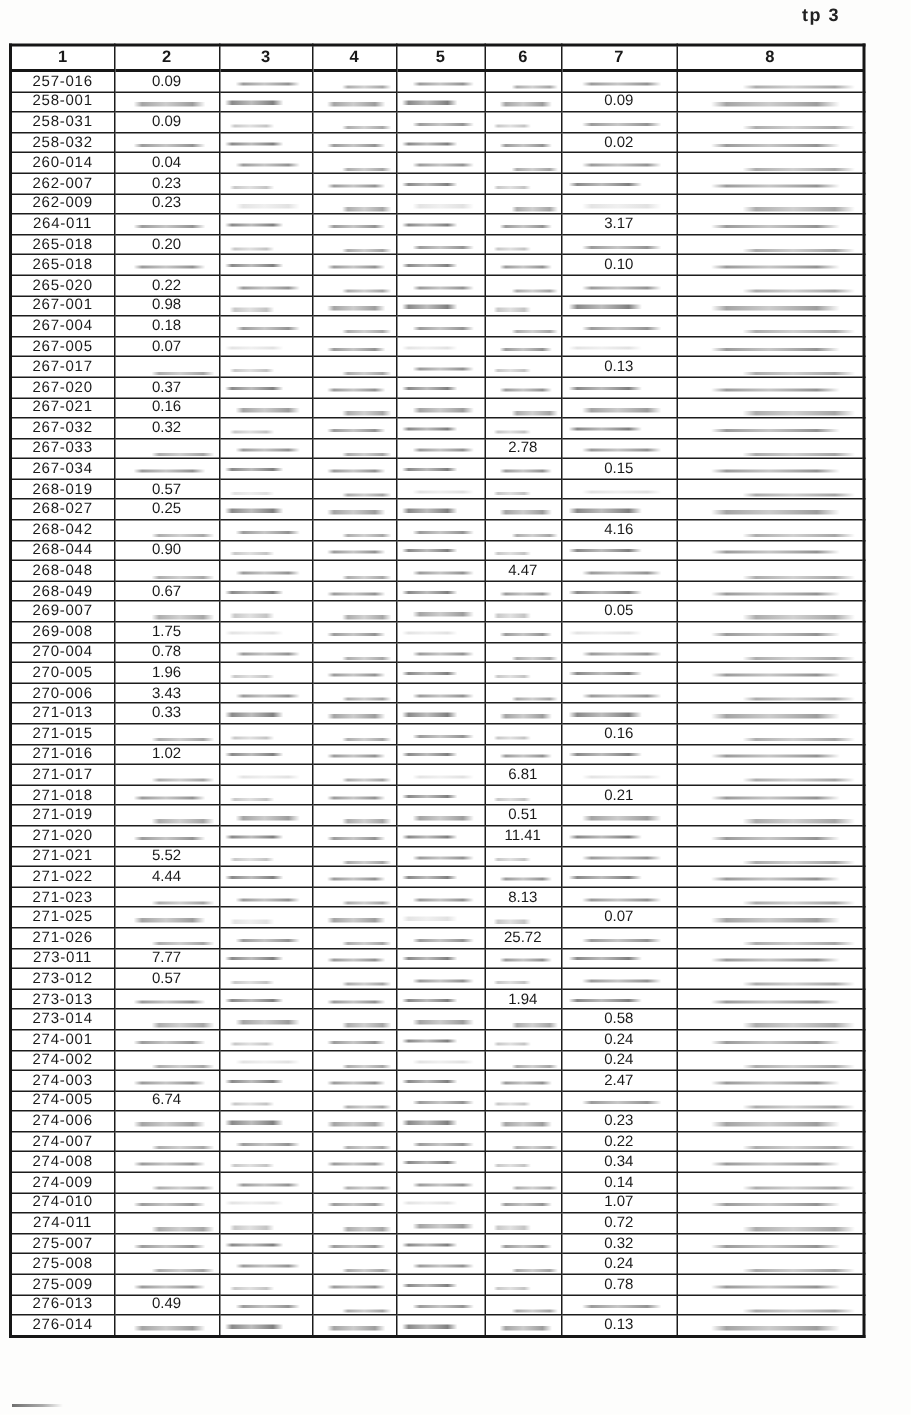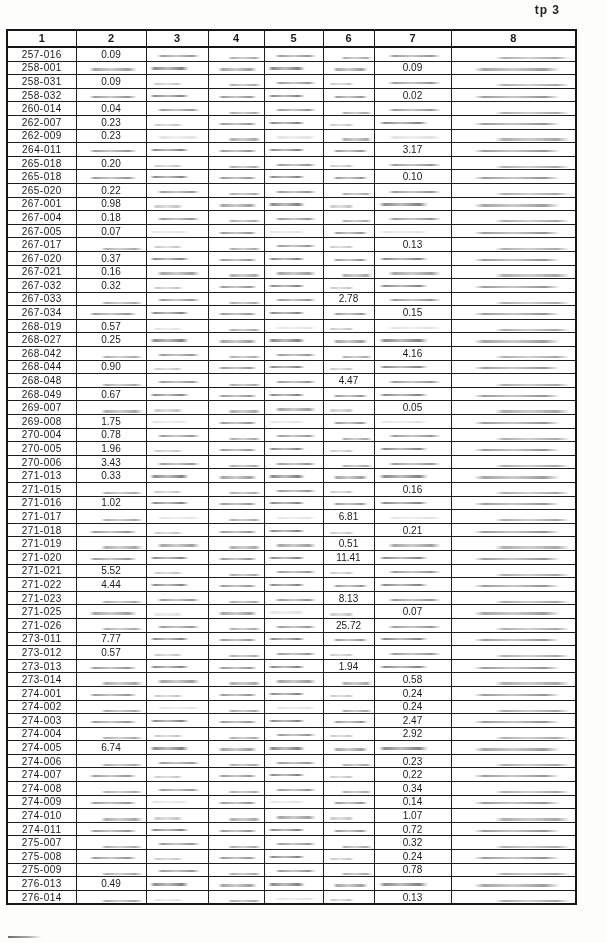--- a/index.html
+++ b/index.html
@@ -627,30 +627,20 @@
           <td>274-003</td>
           <td></td>
           <td></td>
           <td></td>
           <td></td>
           <td></td>
           <td>2.47</td>
           <td></td>
         </tr>
         <tr>
-          <td>274-004</td>
-          <td></td>
-          <td></td>
-          <td></td>
-          <td></td>
-          <td></td>
-          <td>2.92</td>
-          <td></td>
-        </tr>
-        <tr>
           <td>274-005</td>
           <td>6.74</td>
           <td></td>
           <td></td>
           <td></td>
           <td></td>
           <td></td>
           <td></td>
         </tr>
         <tr>

